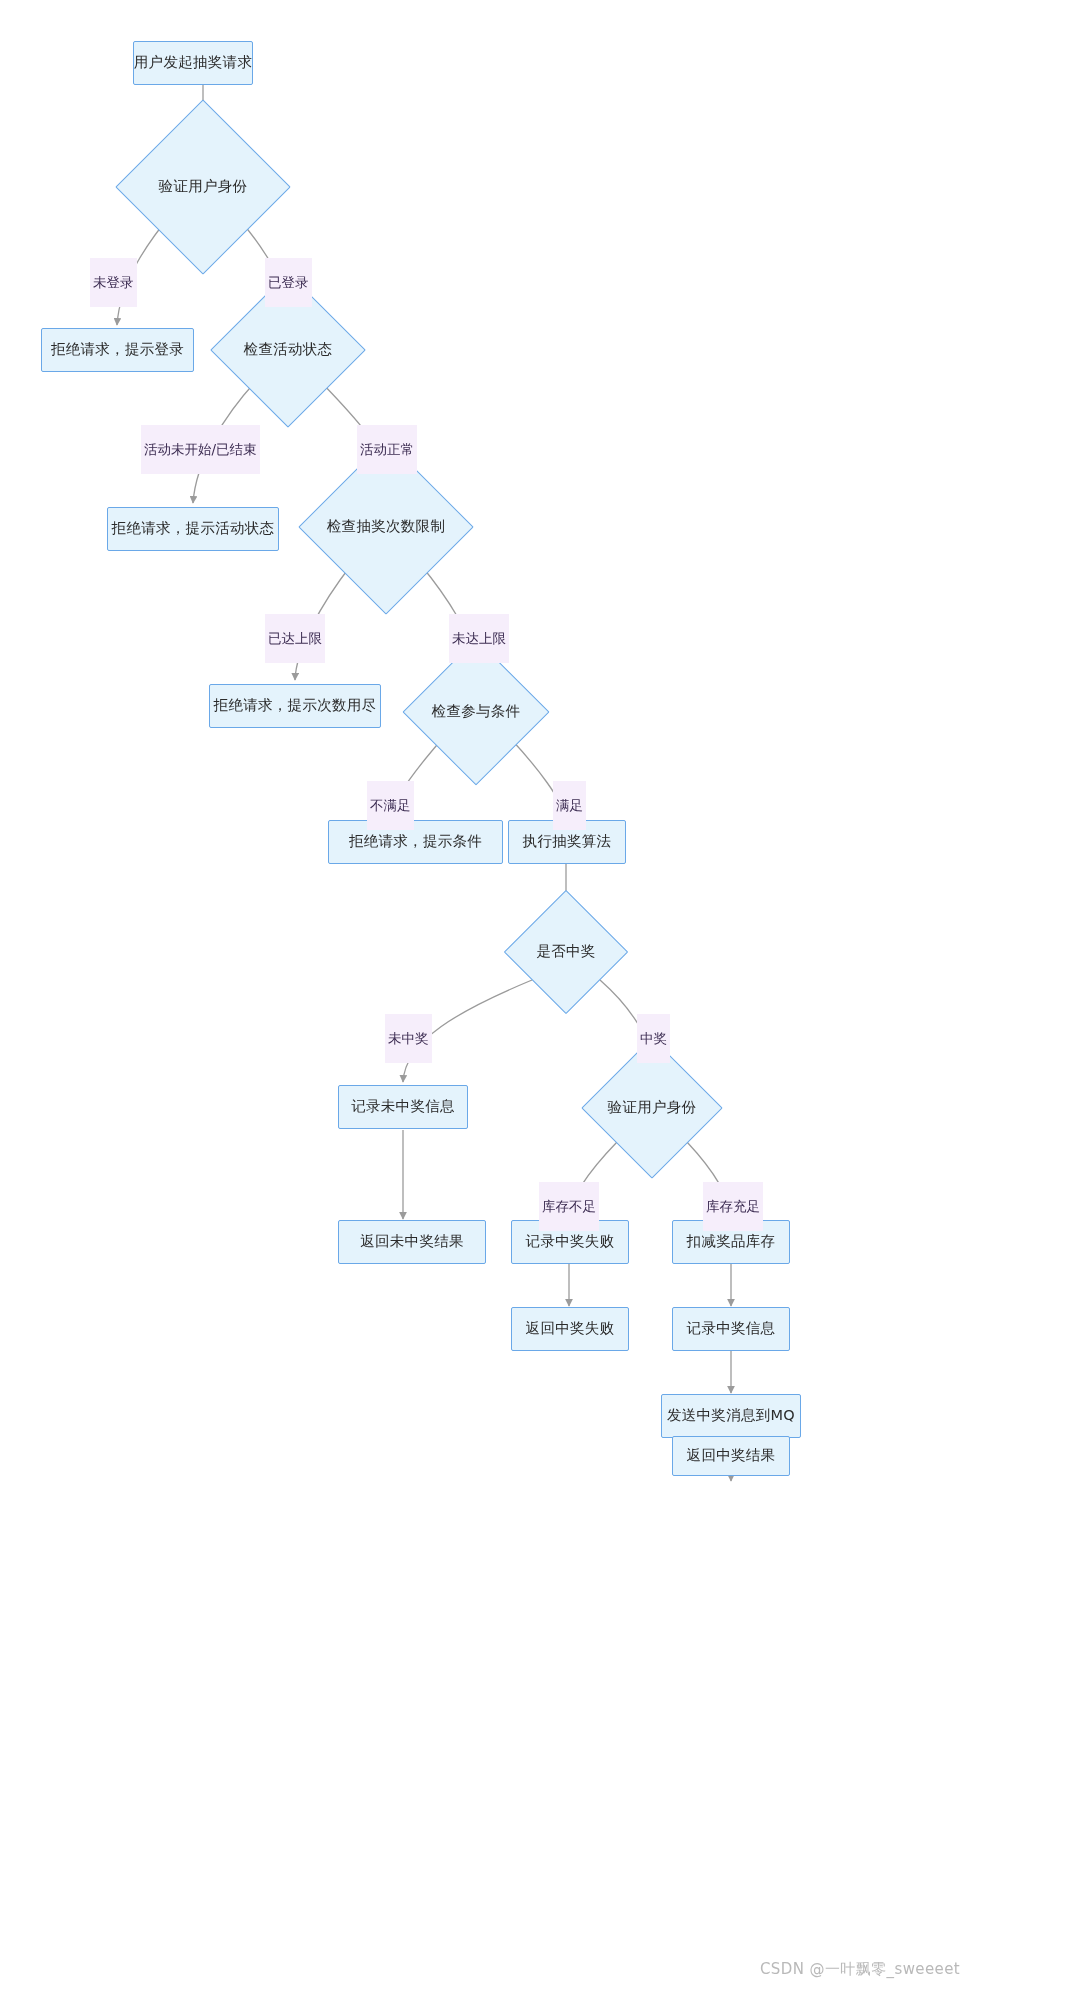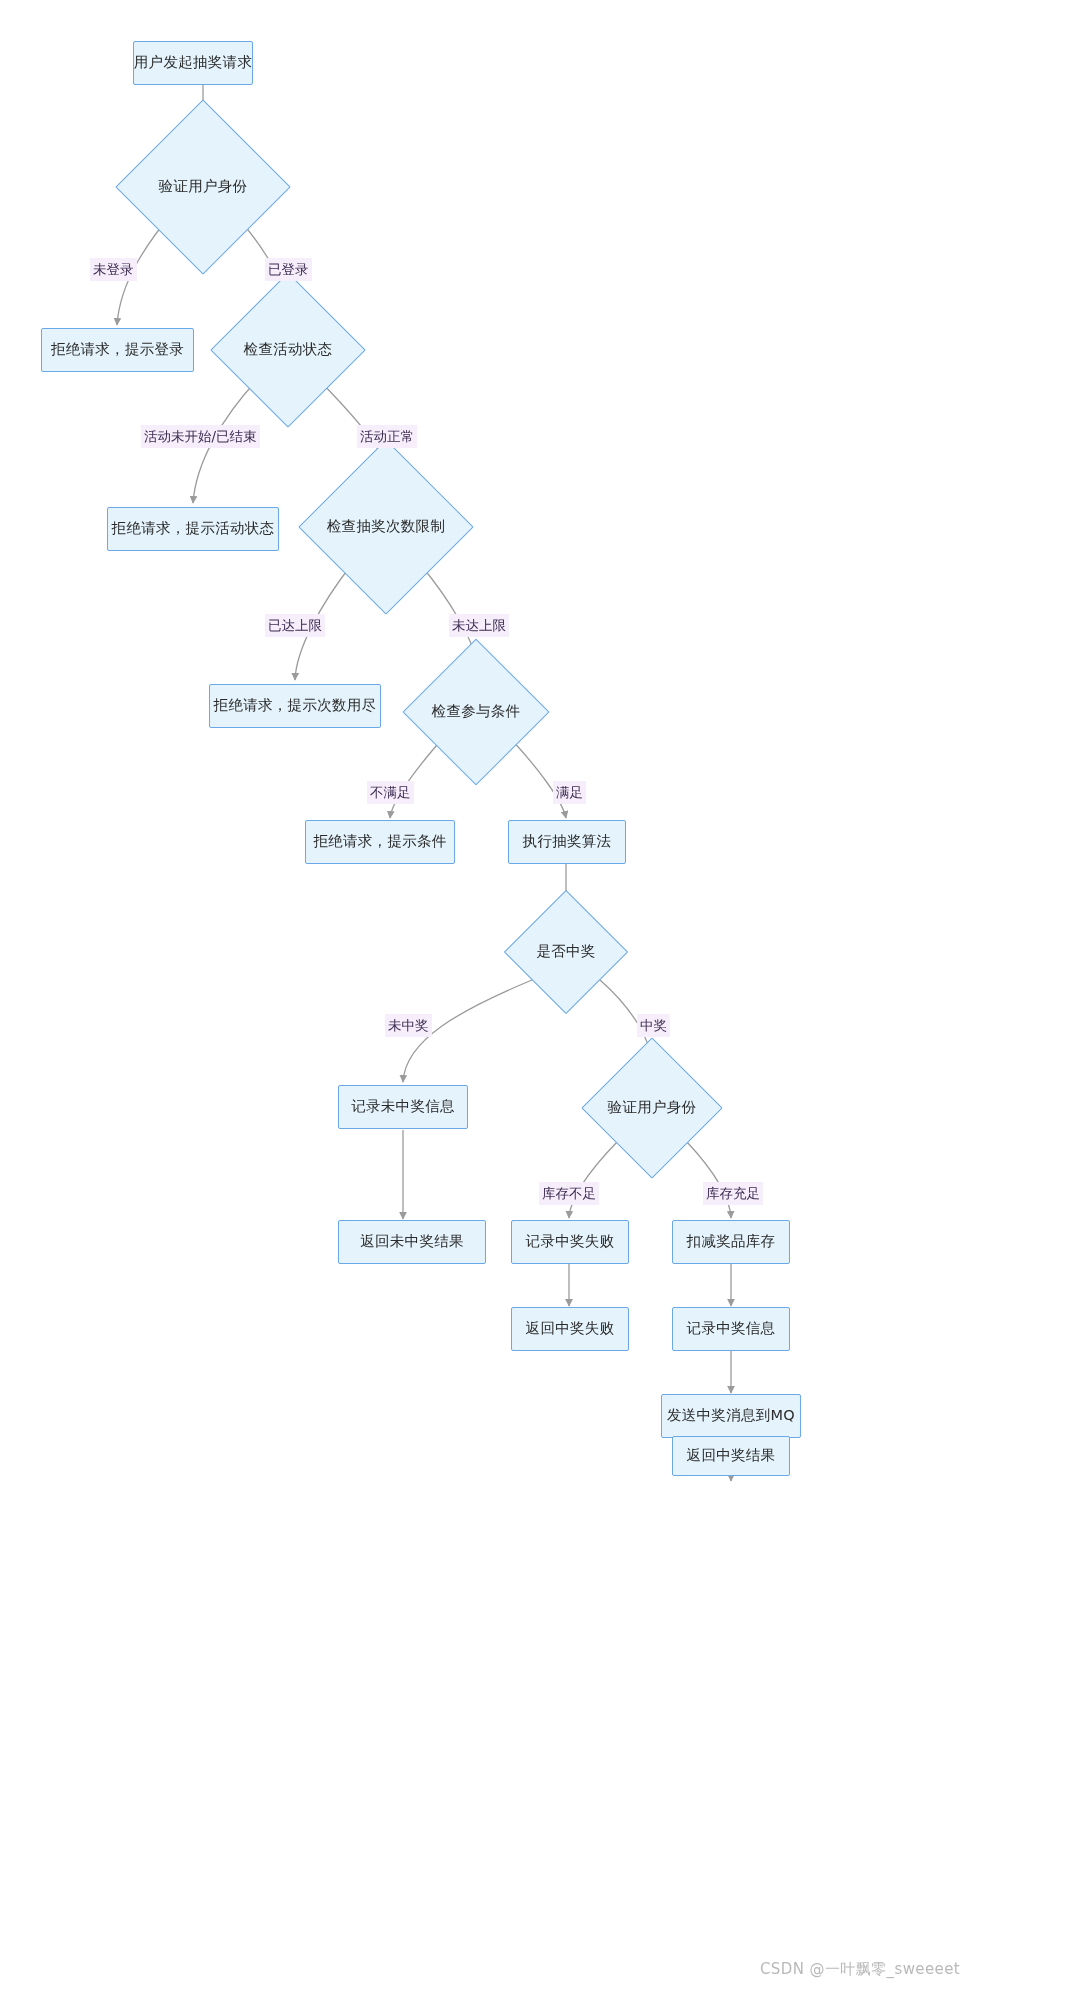--- a/index.html
+++ b/index.html
@@ -55,21 +55,21 @@
     background: #e4f3fc;
     border: 1.3px solid #6aa8e8;
     transform: rotate(45deg);
     border-radius: 1px;
   }
   .edge-label {
     position: absolute;
     font-size: 13.5px;
     color: #3c2c52;
     background: #f6eefb;
-    padding: 3px 3px;
+    padding: 16px 3px;
     white-space: nowrap;
     line-height: 1.25;
     z-index: 4;
   }
   .watermark {
     position: absolute;
     font-size: 15px;
     color: #b9b9b9;
     white-space: nowrap;
     letter-spacing: 0.4px;
@@ -157,21 +157,21 @@
 
   <div class="node rect" style="left:209px; top:684px; width:172px; height:44px;">
     <span class="label">拒绝请求，提示次数用尽</span>
   </div>
 
   <div class="node diamond" style="left:424px; top:660px; width:104px; height:104px;">
     <span class="dshape"></span>
     <span class="label">检查参与条件</span>
   </div>
 
-  <div class="node rect" style="left:305px; top:820px; width:150px; height:44px;">
+  <div class="node rect" style="left:328px; top:820px; width:175px; height:44px;">
     <span class="label">拒绝请求，提示条件</span>
   </div>
 
   <div class="node rect" style="left:508px; top:820px; width:118px; height:44px;">
     <span class="label">执行抽奖算法</span>
   </div>
 
   <div class="node diamond" style="left:522px; top:908px; width:88px; height:88px;">
     <span class="dshape"></span>
     <span class="label">是否中奖</span>

